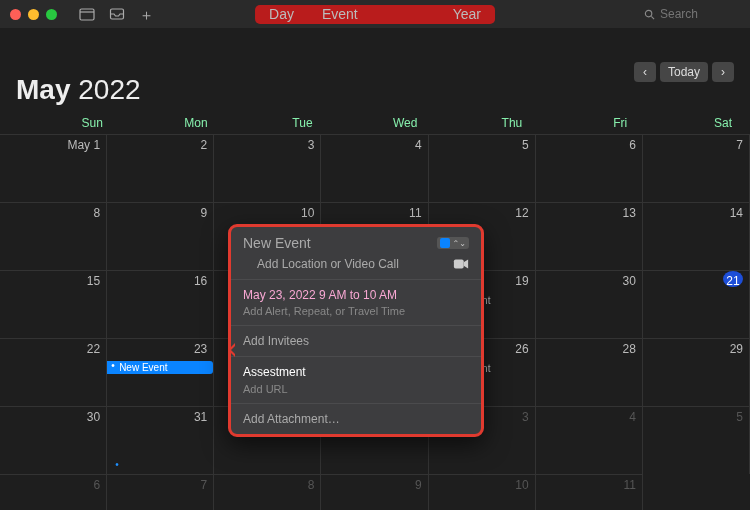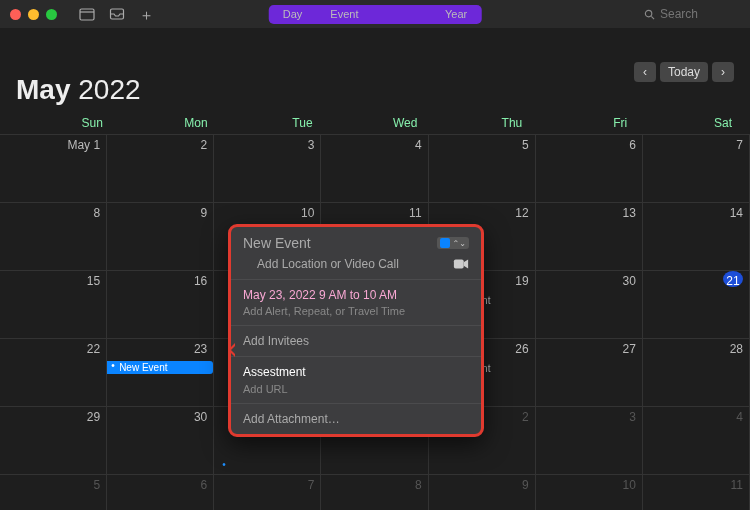--- a/index.html
+++ b/index.html
@@ -27,25 +27,25 @@
   .dot.y { background:#febc2e; }
   .dot.g { background:#28c840; }
   .tb-icons { display:flex; gap:14px; margin-left:22px; }
   .tb-icon { width:16px; height:14px; display:flex; align-items:center; justify-content:center; fill:#aaa; }
   .plus { font-size:15px; color:#aaa; line-height:1; }
   .view-tabs {
     position: absolute;
     left: 50%;
     transform: translateX(-50%);
     display:flex;
-    background:#6d28d9;
+    background:#b91c1c;
     border-radius:5px;
     overflow:hidden;
     height:19px;
-    font-size:11px;
+    font-size:14px;
   }
   .view-tab { padding: 2px 14px; color:#bbb; display:flex; align-items:center;}
   .view-tab.active { background:#5a5a5a; color:#fff;margin-top:25px; }
   .search-wrap {
     position:absolute;
     right:10px;
     display:flex;
     align-items:center;
     gap:5px;
     color:#888;
@@ -278,21 +278,20 @@
 
   <div class="cell"><span class="datenum">22</span></div>
   <div class="cell"><span class="datenum">23</span>
     <div class="event-pill">New Event</div>
   </div>
   <div class="cell"><span class="datenum">24</span></div>
   <div class="cell"><span class="datenum">25</span></div>
   <div class="cell"><span class="datenum">26</span>
     <div class="event-dot">New Event</div>
   </div>
-  <div class="cell"><span class="datenum">27</span></div>
   <div class="cell"><span class="datenum">28</span></div>
 
   <div class="cell"><span class="datenum">29</span></div>
   <div class="cell"><span class="datenum">30</span></div>
   <div class="cell"><span class="datenum">31</span>
     <span class="tiny-dot">•</span>
   </div>
   <div class="cell"><span class="datenum dim">1</span></div>
   <div class="cell"><span class="datenum dim">2</span></div>
   <div class="cell"><span class="datenum dim">3</span></div>

